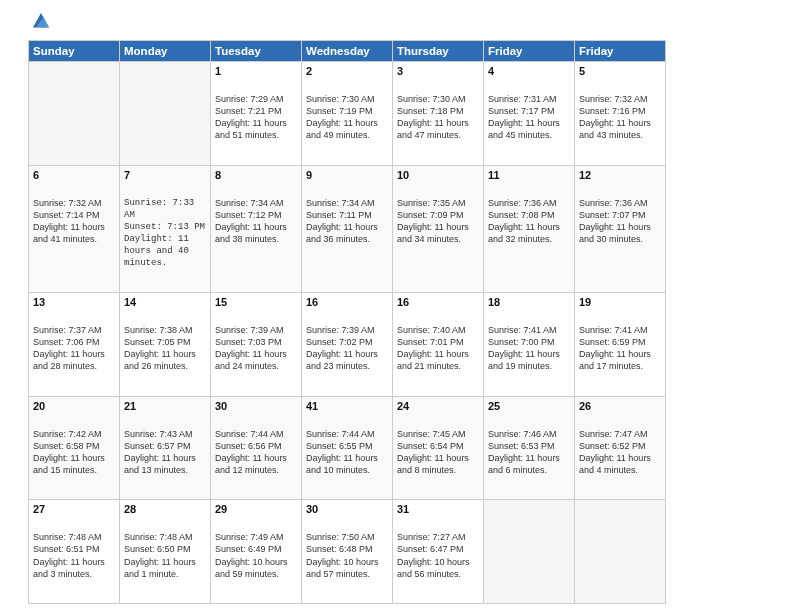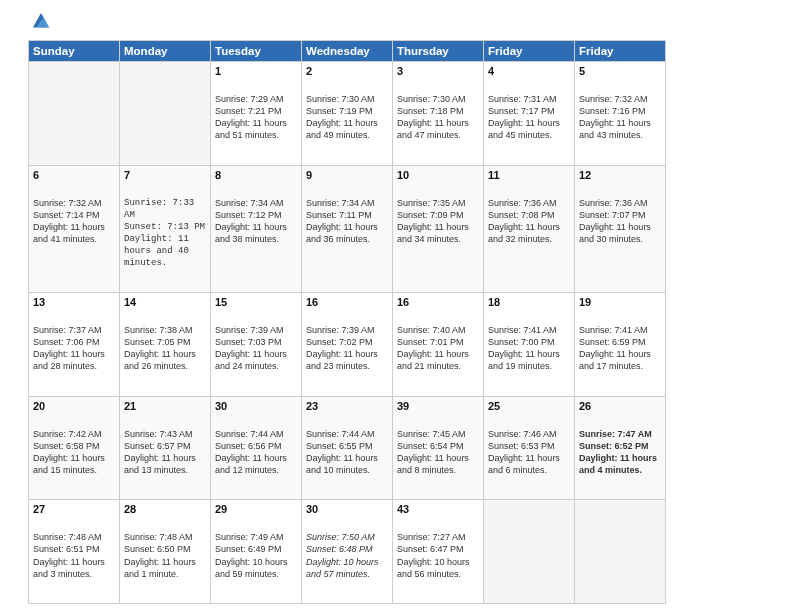--- a/index.html
+++ b/index.html
@@ -277,40 +277,40 @@
 Sunset: 6:57 PM
 Daylight: 11 hours and 13 minutes.</div>
           </td>
           <td>
             <div class="day-number">30</div>
             <div class="day-info" style="white-space: pre-line;">Sunrise: 7:44 AM
 Sunset: 6:56 PM
 Daylight: 11 hours and 12 minutes.</div>
           </td>
           <td>
-            <div class="day-number">23</div>
+            <div class="day-number">41</div>
             <div class="day-info" style="white-space: pre-line;">Sunrise: 7:44 AM
 Sunset: 6:55 PM
 Daylight: 11 hours and 10 minutes.</div>
           </td>
           <td>
-            <div class="day-number">39</div>
+            <div class="day-number">24</div>
             <div class="day-info" style="white-space: pre-line;">Sunrise: 7:45 AM
 Sunset: 6:54 PM
 Daylight: 11 hours and 8 minutes.</div>
           </td>
           <td>
             <div class="day-number">25</div>
             <div class="day-info" style="white-space: pre-line;">Sunrise: 7:46 AM
 Sunset: 6:53 PM
 Daylight: 11 hours and 6 minutes.</div>
           </td>
           <td>
             <div class="day-number">26</div>
-            <div class="day-info" style="white-space: pre-line; font-weight: bold;">Sunrise: 7:47 AM
+            <div class="day-info" style="white-space: pre-line;">Sunrise: 7:47 AM
 Sunset: 6:52 PM
 Daylight: 11 hours and 4 minutes.</div>
           </td>
         </tr>
         <tr class="week-row">
           <td>
             <div class="day-number">27</div>
             <div class="day-info" style="white-space: pre-line;">Sunrise: 7:48 AM
 Sunset: 6:51 PM
 Daylight: 11 hours and 3 minutes.</div>
@@ -322,26 +322,26 @@
 Daylight: 11 hours and 1 minute.</div>
           </td>
           <td>
             <div class="day-number">29</div>
             <div class="day-info" style="white-space: pre-line;">Sunrise: 7:49 AM
 Sunset: 6:49 PM
 Daylight: 10 hours and 59 minutes.</div>
           </td>
           <td>
             <div class="day-number">30</div>
-            <div class="day-info" style="white-space: pre-line; font-style: italic;">Sunrise: 7:50 AM
+            <div class="day-info" style="white-space: pre-line;">Sunrise: 7:50 AM
 Sunset: 6:48 PM
 Daylight: 10 hours and 57 minutes.</div>
           </td>
           <td>
-            <div class="day-number">43</div>
+            <div class="day-number">31</div>
             <div class="day-info" style="white-space: pre-line;">Sunrise: 7:27 AM
 Sunset: 6:47 PM
 Daylight: 10 hours and 56 minutes.</div>
           </td>
           <td class="empty"></td>
           <td class="empty"></td>
         </tr>
       </tbody>
   </table>
 </div>

